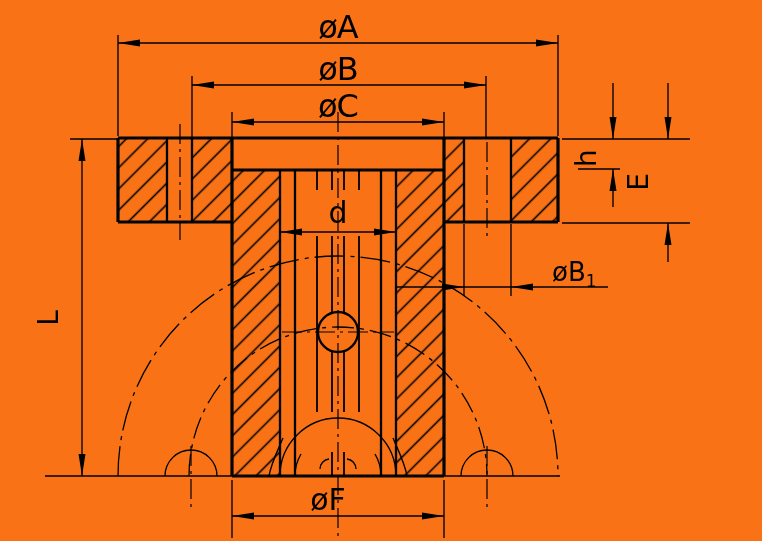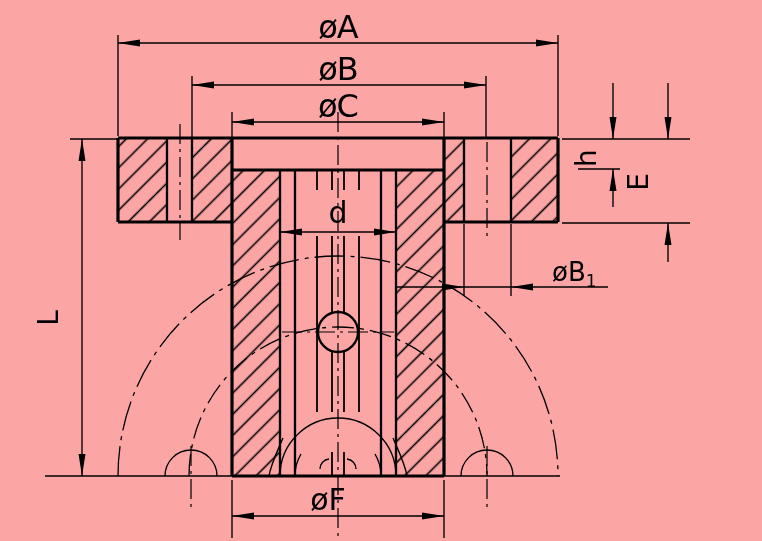--- a/index.html
+++ b/index.html
@@ -1,16 +1,16 @@
 <!DOCTYPE html>
 <html><head>
 <meta charset="utf-8">
 <style>
   html,body{margin:0;padding:0;background:#888;}
-  .stage{width:762px;height:541px;background:#fca5a5;position:relative;overflow:hidden;}
+  .stage{width:762px;height:541px;background:#f97316;position:relative;overflow:hidden;}
   svg{display:block;}
   .ln{stroke:#000;fill:none;stroke-linecap:butt;}
   .outline{stroke-width:3.2;}
   .med{stroke-width:2.3;}
   .thin{stroke-width:1.35;}
   .spline{stroke-width:1.8;}
   .cl{stroke-width:1.2;stroke-dasharray:20 5 3 5;}
   .phA{stroke-width:1.3;stroke-dasharray:30 6 4 6;}
   .phB{stroke-width:1.3;stroke-dasharray:22 6 4 6;}
   .arrow{fill:#000;stroke:none;}

